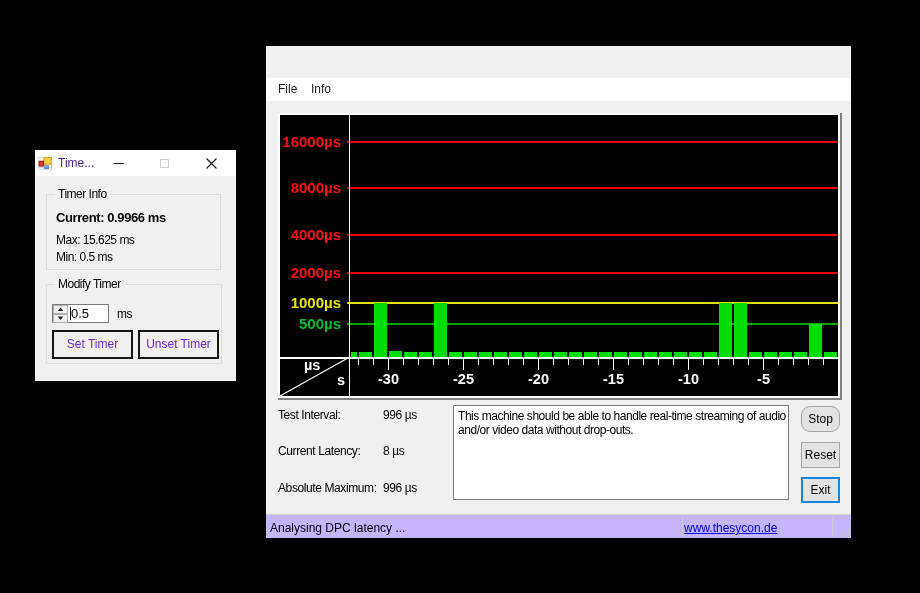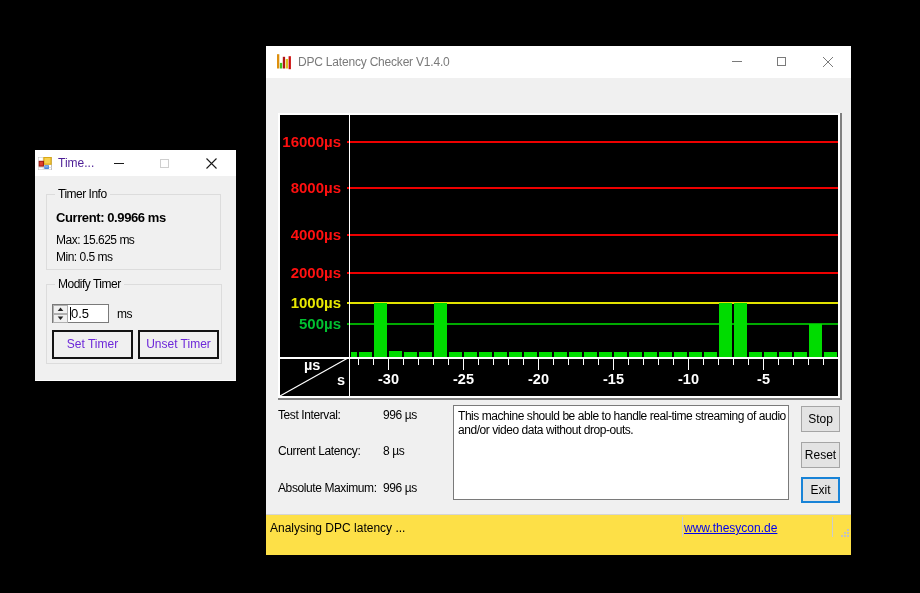--- a/index.html
+++ b/index.html
@@ -26,60 +26,45 @@
 #msgbox { position:absolute; left:187px; top:359px; width:336px; height:95px;
   background:#fff; border:1px solid #7a7a7a; font-size:12px; line-height:14px;
   padding:3px 0 0 4px; color:#000; letter-spacing:-0.45px; }
 
 
 .btn { position:absolute; left:535px; width:39px; height:26px; background:#e3e3e3;
   border:1px solid #a5a5a5; font-size:12px; color:#000; text-align:center; line-height:24px; }
 #btn-exit { border:2px solid #1883d7; line-height:22px; }
 
 
-#status { position:absolute; left:0; top:468px; width:585px; height:41px;
-  background:#fde047; border-top:1px solid #d5d5d5; font-size:12px; }
+#status { position:absolute; left:0; top:468px; width:585px; height:24px;
+  background:#c4b5fd; border-top:1px solid #d5d5d5; font-size:12px; }
 #status .txt { position:absolute; left:4px; top:6px; color:#000; }
 #status .sep { position:absolute; top:2px; width:1px; height:20px; background:#cccccc; }
 #status a { position:absolute; left:418px; top:6px; color:#0000ee; text-decoration:underline; }
 
 
 #timer { position:absolute; left:35px; top:150px; width:201px; height:231px;
   background:#f0f0f0; border-bottom:1px solid #fff; }
 #timer .titlebar { position:absolute; left:0; top:0; width:201px; height:26px; background:#fff; }
 #timer .title-text { position:absolute; left:23px; top:6px; font-size:12px; color:#4c1d95; }
 .groupbox { position:absolute; border:1px solid #dcdcdc; }
 .grouplabel { position:absolute; top:-8px; left:8px; background:#f0f0f0; padding:0 3px;
   font-size:12px; color:#000; letter-spacing:-0.5px; }
 #timer .tlabel { position:absolute; font-size:12px; color:#000; letter-spacing:-0.5px; }
 .tbtn { position:absolute; top:180px; width:81px; height:29px; background:#f0f0f0;
   border:2px solid #141414; font-size:12px; color:#6d28d9; text-align:center; line-height:25px; }
 </style>
 </head>
 <body>
 
 <div id="main">
-  <div class="titlebar">
-
-    <svg class="abs" style="left:10px; top:7px;" width="16" height="17" viewBox="0 0 16 17">
-      <rect x="1" y="1.2" width="2.3" height="14.3" fill="#dd8f0e"></rect>
-      <rect x="3.9" y="9.9" width="2.3" height="5.6" fill="#3cc222"></rect>
-      <rect x="6.8" y="3.8" width="2.3" height="11.7" fill="#b11414"></rect>
-      <rect x="9.7" y="6.0" width="2.3" height="9.5" fill="#ddc31b"></rect>
-      <rect x="12.6" y="3.2" width="2.3" height="13.0" fill="#cc0f0f"></rect>
-    </svg>
-    <span class="title-text">DPC Latency Checker V1.4.0</span>
-
-    <div class="capbtn" style="left:466px; top:15px; width:10px; height:1px; background:#7a7a7a;"></div>
-
-    <div class="capbtn" style="left:511px; top:11px; width:9px; height:9px; border:1px solid #7a7a7a;"></div>
-
-    <svg class="capbtn" style="left:556px; top:10px;" width="12" height="12" viewBox="0 0 12 12">
-      <path d="M1 1 L11 11 M11 1 L1 11" stroke="#7a7a7a" stroke-width="1"></path>
-    </svg>
+  <div class="menubar">
+    <span style="left:12px;">File</span>
+    <span style="left:45px;">Info</span>
   </div>
 
   <svg class="abs" style="left:12px; top:67px;" width="564" height="287" viewBox="0 0 564 287">
 
     <rect x="0" y="0" width="564" height="287" fill="#808080"></rect>
 
     <rect x="0" y="0" width="562" height="285" fill="#ffffff"></rect>
 
     <rect x="2" y="2" width="558" height="281" fill="#000000"></rect>
 
@@ -197,21 +182,21 @@
   <div class="lbl" style="left:12px; top:398px;">Current Latency:</div>
   <div class="lbl" style="left:117px; top:398px;text-align:right;">8 µs</div>
   <div class="lbl" style="left:12px; top:435px;">Absolute Maximum:</div>
   <div class="lbl" style="left:117px; top:435px;">996 µs</div>
 
   <div id="msgbox">
       <div style="white-space:nowrap;">This machine should be able to handle real-time streaming of audio</div>
       <div style="white-space:nowrap;">and/or video data without drop-outs.</div>
     </div>
 
-  <div class="btn" style="top:360px;">Stop</div>
+  <div class="btn" style="top:360px;border-radius:9px;">Stop</div>
   <div class="btn" style="top:396px;">Reset</div>
   <div class="btn" id="btn-exit" style="top:431px;">Exit</div>
 
   <div id="status">
     <span class="txt">Analysing DPC latency ...</span>
     <div class="sep" style="left:416px;"></div>
     <a>www.thesycon.de</a>
     <div class="sep" style="left:566px;"></div>
 
     <svg class="abs" style="left:575px; top:14px;" width="8" height="8" viewBox="0 0 8 8" shape-rendering="crispEdges">

